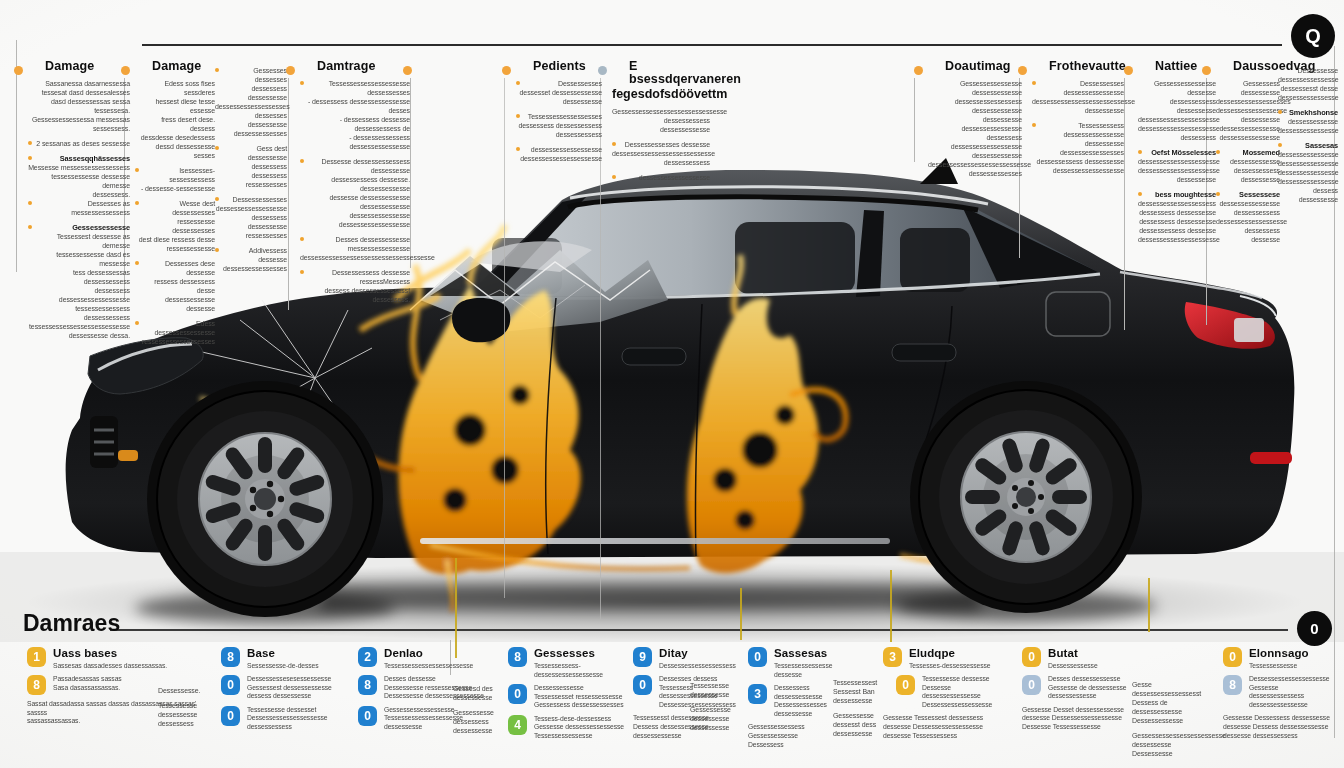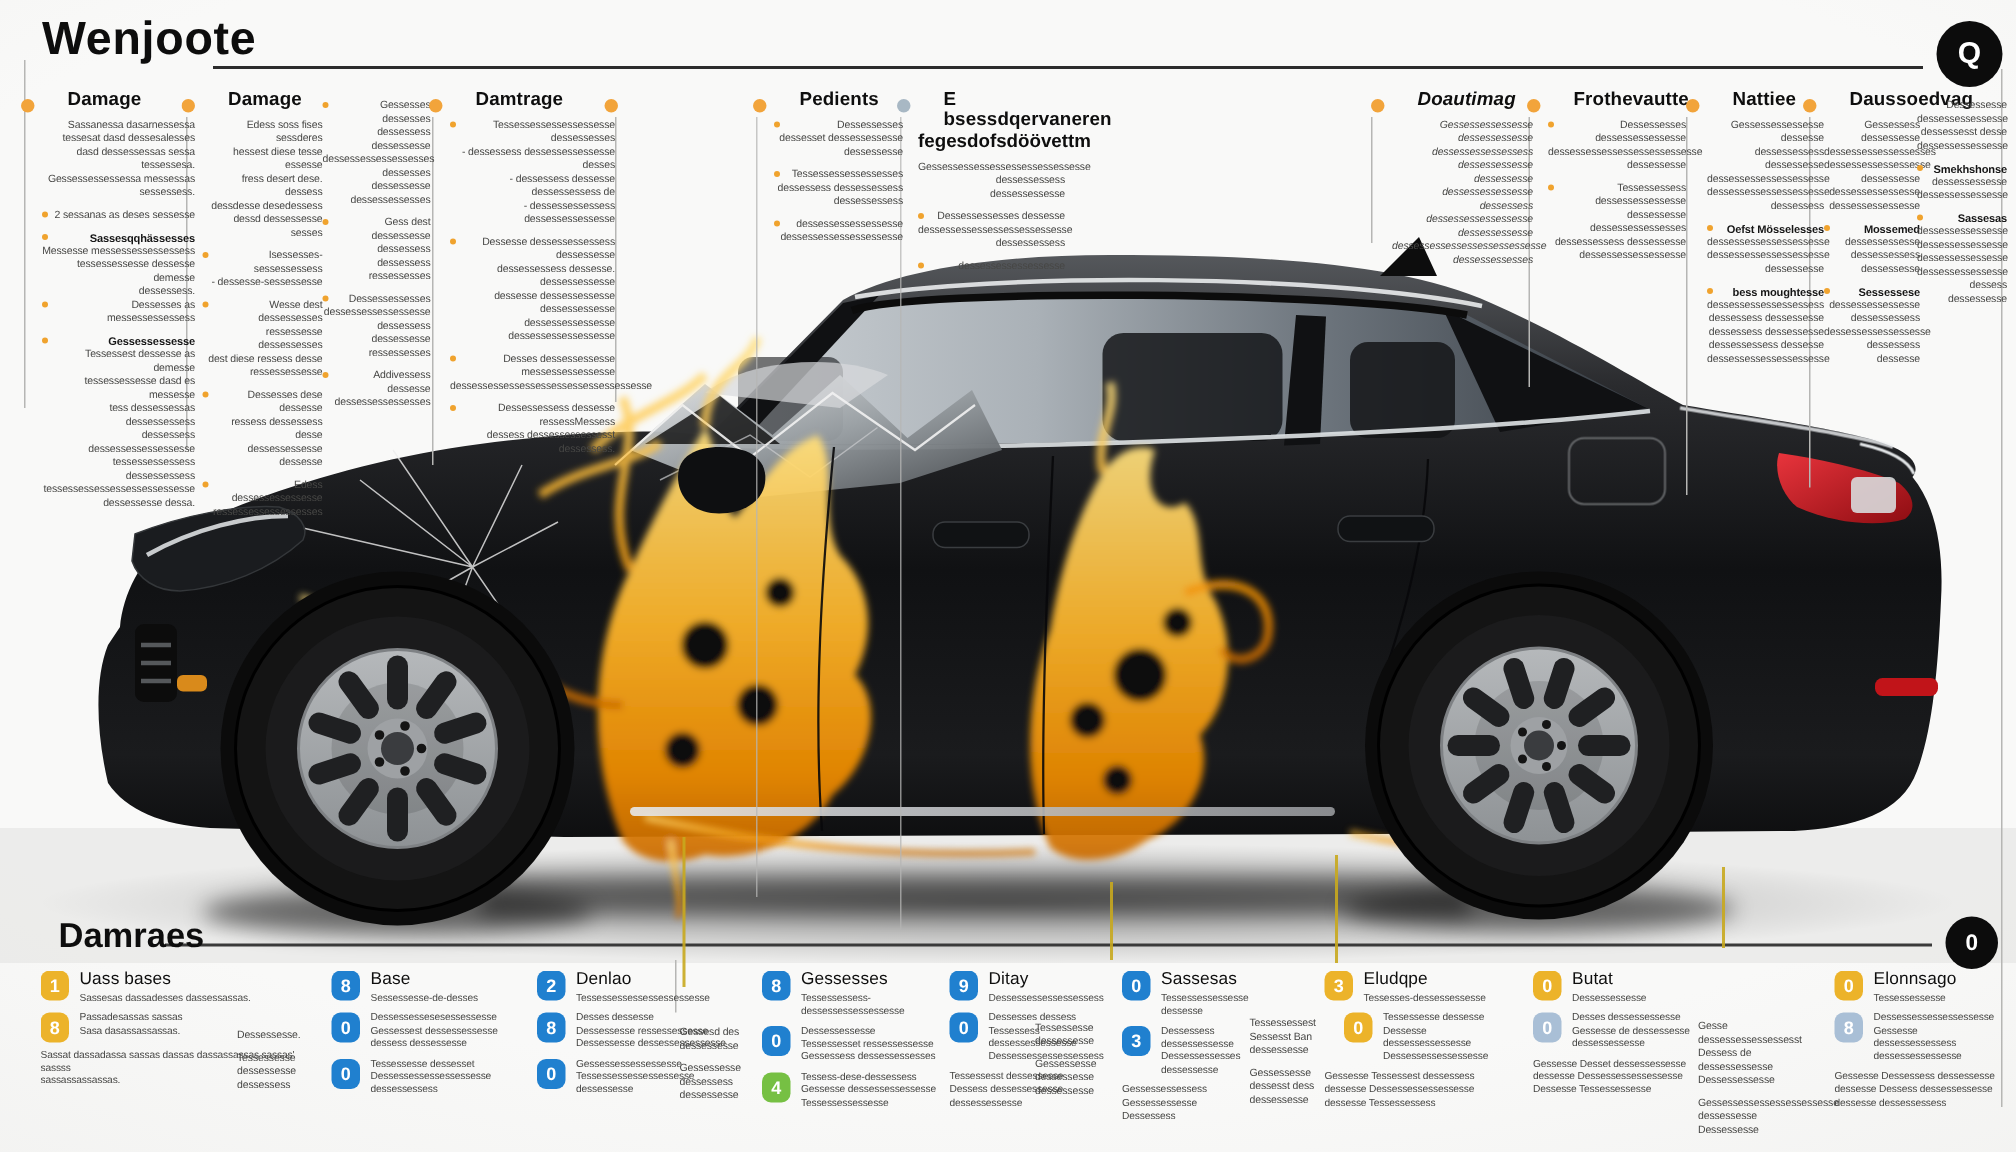--- a/index.html
+++ b/index.html
@@ -21,55 +21,55 @@
 
   
   .tcol{position:absolute;top:60px;z-index:4;}
   .tcol:nth-of-type(1){left:28px;width:102px;}
   .tcol:nth-of-type(2){left:135px;width:80px;}
   .tcol:nth-of-type(3){left:215px;width:72px;}
   .tcol:nth-of-type(4){left:300px;width:110px;}
   .tcol:nth-of-type(5){left:417px;width:10px;}
   .tcol:nth-of-type(6){left:516px;width:86px;}
   .tcol:nth-of-type(7){left:612px;width:98px;}
-  .tcol:nth-of-type(8){left:928px;width:94px;font-style:italic;}
+  .tcol:nth-of-type(8){left:928px;width:94px;}
   .tcol:nth-of-type(9){left:1032px;width:92px;}
   .tcol:nth-of-type(10){left:1138px;width:78px;}
   .tcol:nth-of-type(11){left:1216px;width:64px;}
   .tcol:nth-of-type(12){left:1278px;width:60px;}
   .tdot{position:absolute;left:-14px;top:6px;width:9px;height:9px;border-radius:50%;}
   .tch{font-weight:800;font-size:12.5px;line-height:13px;color:#0e0e0e;margin-bottom:2px;letter-spacing:.1px;margin-left:17px;}
   .tch2{font-weight:800;font-size:12.5px;line-height:13px;color:#0e0e0e;}
   .tlines{margin-top:6px;text-align:right;}
   .tln{font-size:7px;line-height:9px;color:#474745;letter-spacing:-.1px;}
   .tln.b,.tln.h{position:relative;padding-left:8px;}
   .tln.b::before,.tln.h::before{content:"";position:absolute;left:0;top:2px;width:4px;height:4px;border-radius:2px;background:#f0a32e;}
   .tln.h{font-weight:700;color:#161616;font-size:7.4px;}
   .tln.sp{margin-top:6px;}
 
   
-  .dam-title{left:39px;top:610px;font-size:23px;font-weight:800;color:#0d0d0d;z-index:4;}
+  .dam-title{left:23px;top:610px;font-size:23px;font-weight:800;color:#0d0d0d;z-index:4;}
   .dam-rule{left:110px;top:629px;width:1178px;height:2px;background:#3a3a3a;z-index:2;}
   .dgroup{position:absolute;top:647px;z-index:4;}
   .dgroup:nth-of-type(1){left:27px;width:178px;}
   .dgroup:nth-of-type(2){left:221px;width:132px;}
   .dgroup:nth-of-type(3){left:358px;width:135px;}
   .dgroup:nth-of-type(4){left:508px;width:120px;}
   .dgroup:nth-of-type(5){left:633px;width:112px;}
   .dgroup:nth-of-type(6){left:748px;width:110px;}
   .dgroup:nth-of-type(7){left:883px;width:120px;}
   .dgroup:nth-of-type(8){left:1022px;width:108px;}
   .dgroup:nth-of-type(9){left:1223px;width:110px;}
   .drow{display:flex;align-items:flex-start;margin-bottom:5px;}
   .drow.ind{margin-left:13px;}
   .dbadge{flex:0 0 auto;width:19px;height:20px;border-radius:6px;color:#fff;font-weight:800;font-size:12px;
     display:flex;align-items:center;justify-content:center;}
   .dtext{margin-left:7px;min-width:0;}
   .drow.t .dtext{margin-left:0;}
-  .dlabel{font-weight:400;font-size:11.5px;line-height:12px;color:#0e0e0e;letter-spacing:.1px;}
+  .dlabel{font-weight:700;font-size:11.5px;line-height:12px;color:#0e0e0e;letter-spacing:.1px;}
   .dlabel:empty,.dsub:empty{display:none;}
   .dsub{font-size:6.8px;line-height:9px;color:#4a4a48;margin-top:2px;}
   .dlines .tln{font-size:6.8px;line-height:8.6px;}
 
   
   .stray{position:absolute;z-index:4;}
   .stray:nth-of-type(1){left:158px;top:686px;width:50px;}
   .stray:nth-of-type(2){left:453px;top:684px;width:48px;}
   .stray:nth-of-type(3){left:690px;top:681px;width:48px;}
   .stray:nth-of-type(4){left:833px;top:678px;width:64px;}
@@ -301,21 +301,20 @@
       <g fill="#141414">
           <circle cx="1041" cy="497" r="3"></circle>
           <circle cx="1031" cy="511" r="3"></circle>
           <circle cx="1015" cy="506" r="3"></circle>
           <circle cx="1015" cy="488" r="3"></circle>
           <circle cx="1031" cy="483" r="3"></circle>
         </g>
     </g>
   </svg>
 
-  <div class="abs title" style="z-index:5">Wenjoote</div>
   <div class="abs title-rule" style="z-index:5"></div>
   <div class="abs circle-badge cb-top" style="z-index:5">Q</div>
 
   <i class="vl" style="left:16px;top:40px;height:232px"></i>
   <i class="vl" style="left:124px;top:78px;height:222px"></i>
   <i class="vl" style="left:288px;top:78px;height:232px"></i>
   <i class="vl" style="left:410px;top:78px;height:190px"></i>
   <i class="vl" style="left:504px;top:78px;height:520px;opacity:.75"></i>
   <i class="vl" style="left:600px;top:78px;height:542px;opacity:.75"></i>
   <i class="vl" style="left:914px;top:78px;height:84px"></i>

